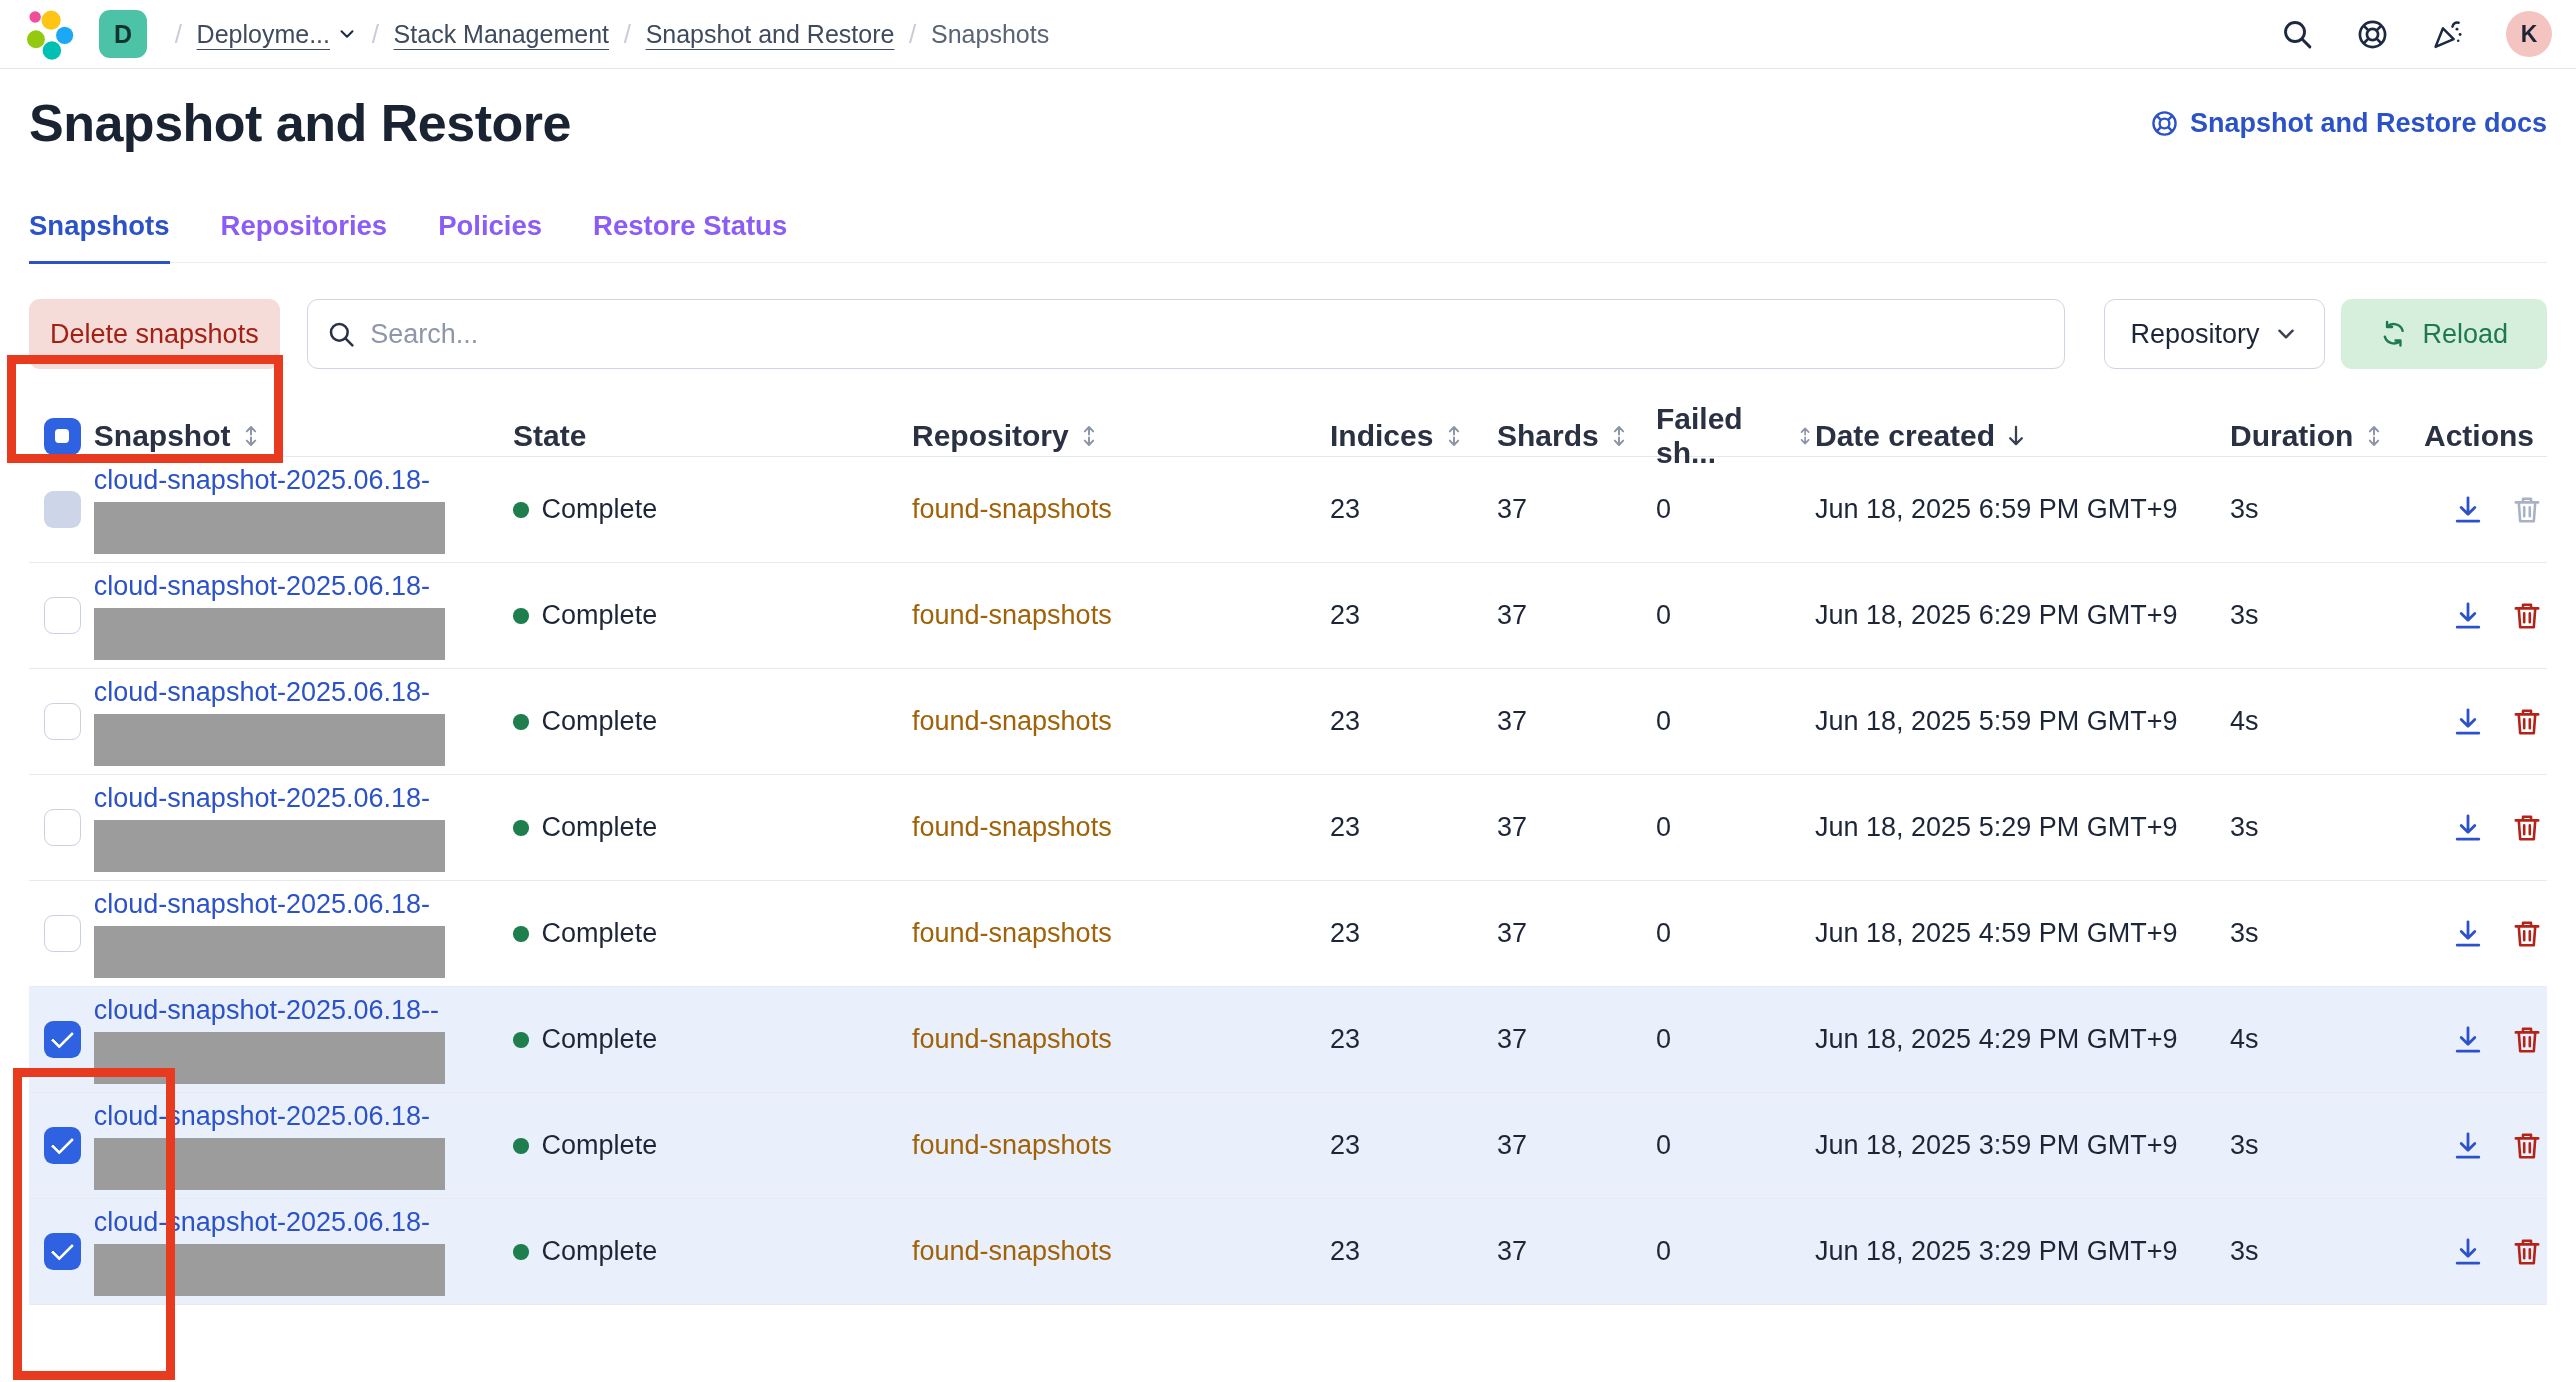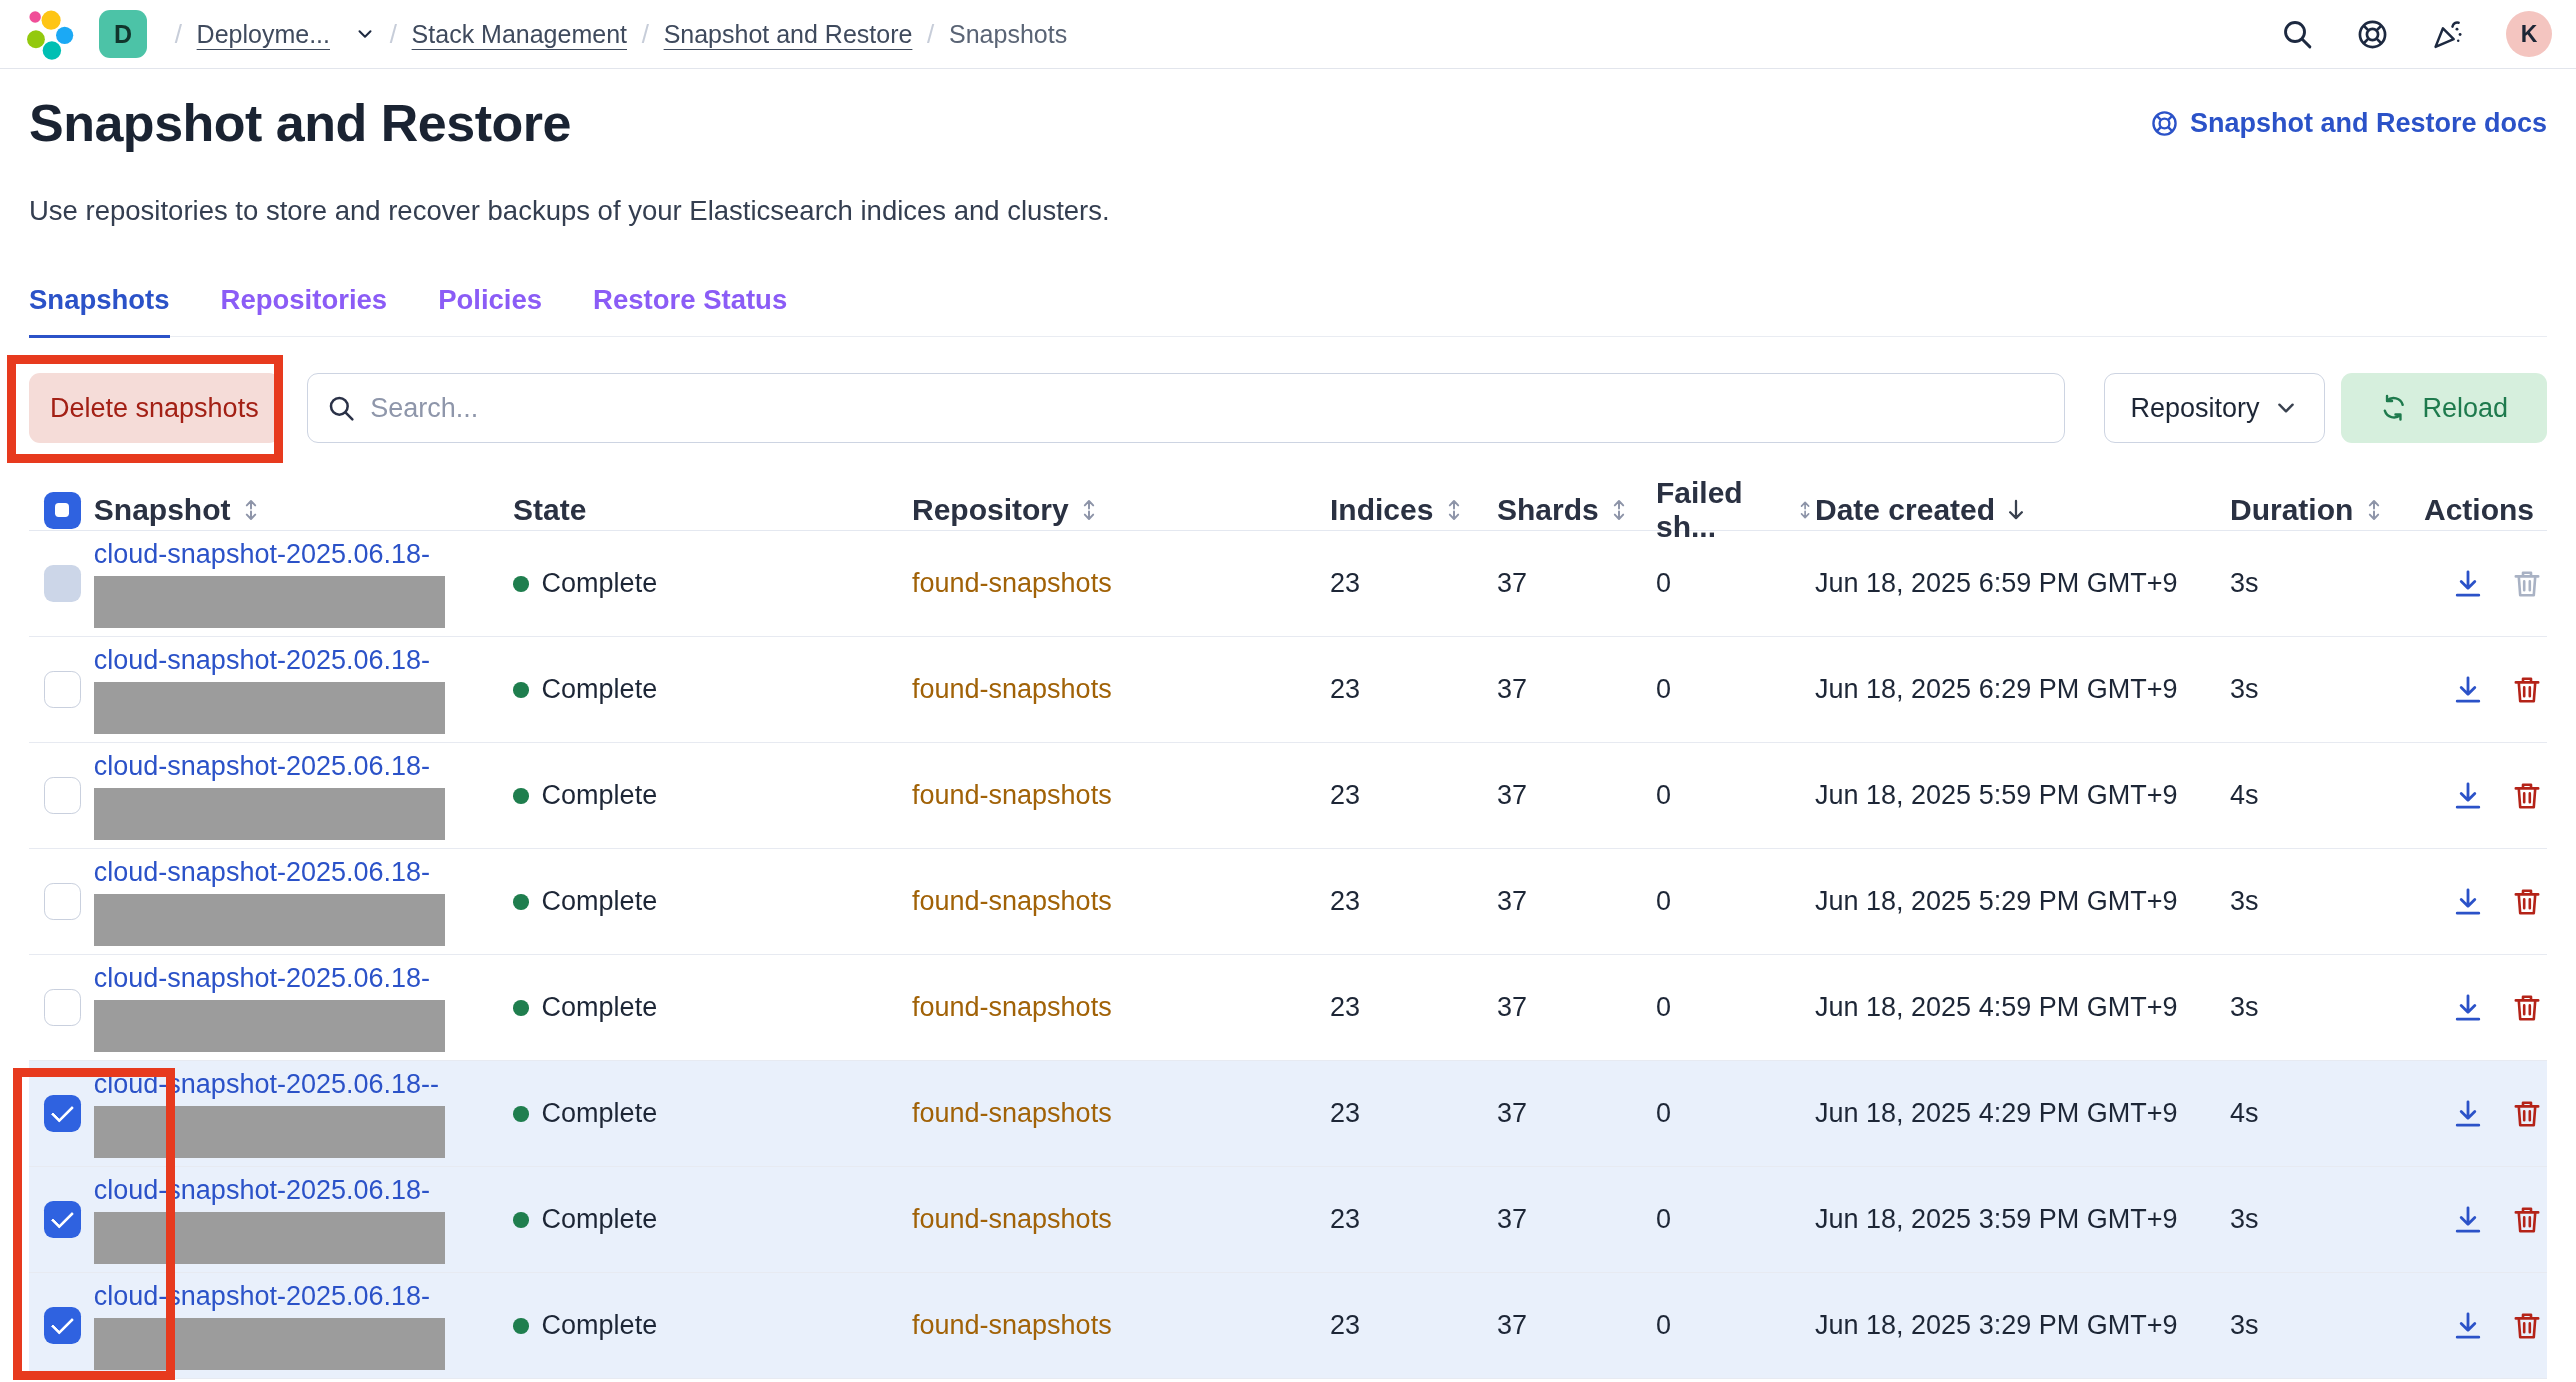--- a/index.html
+++ b/index.html
@@ -9,21 +9,21 @@
   
   .topbar { height:69px; display:flex; align-items:center; padding:0 24px;
     border-bottom:1.8px solid #e2e5ec; background:#fff; }
   .logo { width:51px; height:51px; flex:0 0 auto; }
   .dep-badge { width:48px; height:48px; border-radius:11px; background:#4cc3a7;
     color:#11352c; font-weight:700; font-size:25px; display:flex; align-items:center;
     justify-content:center; margin-left:24px; }
   .crumbs { display:flex; align-items:center; margin-left:13px; font-size:25px; color:#3f4a5d; }
   .crumb-sep { color:#c7cdd9; margin:0 14.7px; font-size:26px; }
   .crumb { text-decoration:underline; text-underline-offset:5.5px; text-decoration-thickness:1.4px;
-    color:#3f4a5d; display:flex; align-items:center; gap:25px; cursor:pointer; }
+    color:#3f4a5d; display:flex; align-items:center; gap:7px; cursor:pointer; }
   .crumb.current { text-decoration:none; color:#5a6475; cursor:default; }
   .topbar-right { margin-left:auto; display:flex; align-items:center; gap:42px; }
   .tb-icon { width:33px; height:33px; color:#1d2940; cursor:pointer; }
   .avatar { width:46px; height:46px; border-radius:50%; background:#f4c5c0; color:#1d2636;
     font-weight:700; font-size:23px; display:flex; align-items:center; justify-content:center; cursor:pointer; }
 
   
   .page { padding:0 29px; }
   .title-row { margin-top:24px; display:flex; align-items:center; justify-content:space-between; }
   .page-title { font-size:52px; font-weight:700; letter-spacing:-0.5px; color:#1a2332; }
@@ -188,21 +188,20 @@
 <div class="page">
   <div class="title-row">
     <h1 class="page-title">Snapshot and Restore</h1>
     <a class="docs-link">
       <svg class="ic" viewBox="0 0 32 32" width="29" height="29">
           <use href="#i-help"></use>
         </svg>
       <span>Snapshot and Restore docs</span>
     </a>
   </div>
-  <p class="subtitle">Use repositories to store and recover backups of your Elasticsearch indices and clusters.</p>
 
   <div class="tabs">
     <div class="tab active">Snapshots</div>
     <div class="tab">Repositories</div>
     <div class="tab">Policies</div>
     <div class="tab">Restore Status</div>
   </div>
 
   <div class="controls">
     <button class="btn btn-delete">Delete snapshots</button>

